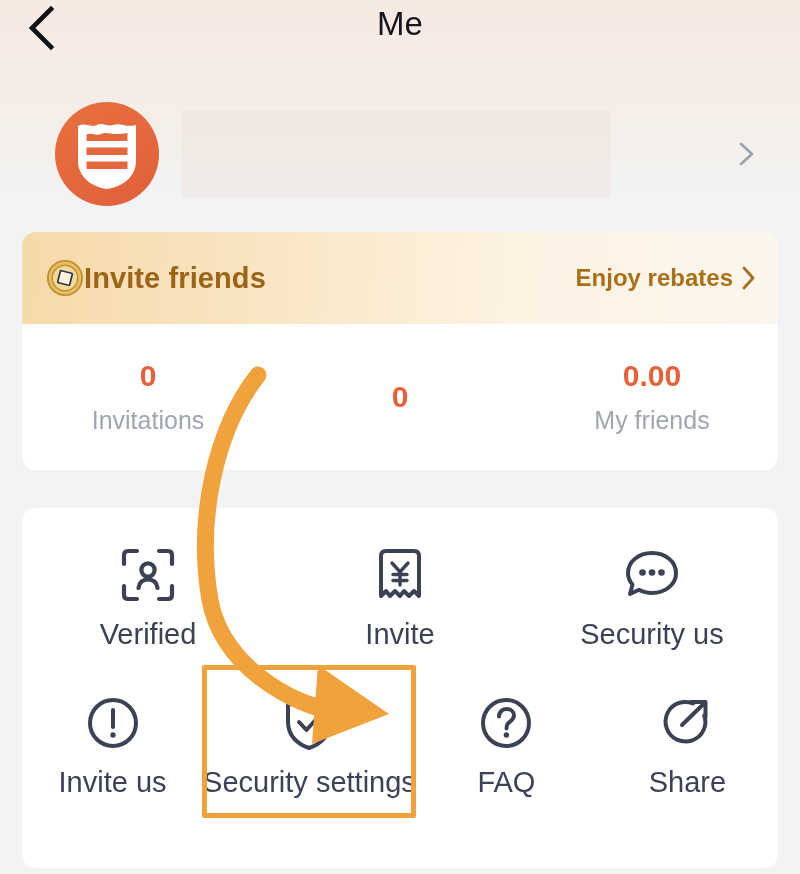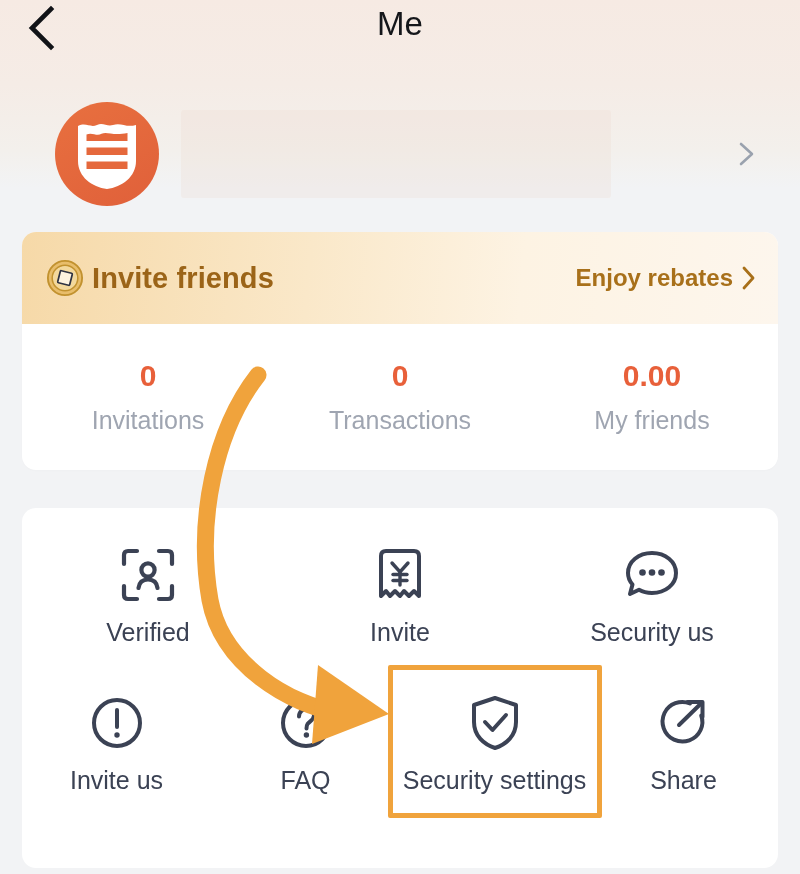--- a/index.html
+++ b/index.html
@@ -96,21 +96,21 @@
     justify-content: space-between;
     padding: 0 22px 0 24px;
     cursor: pointer;
   }
   #invite-left { display: flex; align-items: center; }
   #coin-icon { width: 38px; height: 38px; flex: 0 0 auto; }
   #invite-label {
     font-size: 29px;
     color: #9b6418;
     font-weight: 600;
-    margin-left: 8px;
+    margin-left: 0;
     letter-spacing: .1px;
   }
   #rebates-link {
     display: flex;
     align-items: center;
     gap: 7px;
     color: #a8701a;
     font-size: 24px;
     font-weight: 600;
     cursor: pointer;
@@ -164,21 +164,21 @@
     position: relative;
   }
   .menu-icon {
     height: 62px;
     display: flex;
     align-items: center;
     justify-content: center;
   }
   .menu-label {
     margin-top: 12px;
-    font-size: 25px;
+    font-size: 29px;
     color: #3b4254;
     white-space: nowrap;
   }
   .menu-item.highlighted::after {
     content: "";
     position: absolute;
     left: 50%;
     transform: translateX(-50%);
     top: -13px;
     width: 204px;
@@ -262,21 +262,20 @@
     </div>
   </div>
 
   <div id="stats-row">
     <div class="stat-cell">
       <div class="stat-value">0</div>
       <div class="stat-label">Invitations</div>
     </div>
     <div class="stat-cell">
       <div class="stat-value">0</div>
-      <div class="stat-label">Transactions</div>
     </div>
     <div class="stat-cell">
       <div class="stat-value">0.00</div>
       <div class="stat-label">My friends</div>
     </div>
   </div>
 </div>
 
 <div id="menu-card">
 
@@ -336,43 +335,43 @@
       <div class="menu-icon">
         <svg width="56" height="56" viewBox="0 0 56 56">
           <circle cx="28" cy="28" r="23" fill="none" stroke="#3b4254" stroke-width="4"></circle>
           <path d="M28 15 L28 32" stroke="#3b4254" stroke-width="4" stroke-linecap="round"></path>
           <circle cx="28" cy="40" r="2.7" fill="#3b4254"></circle>
         </svg>
       </div>
       <div class="menu-label">Invite us</div>
     </div>
 
+    <div class="menu-item highlighted">
+      <div class="menu-icon">
+        <svg width="54" height="58" viewBox="0 0 54 58">
+          <path d="M27 4 L48 11 L48 28 C48 42 38 50.5 27 54
+                   C16 50.5 6 42 6 28 L6 11 Z" fill="none" stroke="#3b4254" stroke-width="4" stroke-linejoin="round"></path>
+          <path d="M17 28 L24.5 36 L38 21" fill="none" stroke="#3b4254" stroke-width="4" stroke-linecap="round" stroke-linejoin="round"></path>
+        </svg>
+      </div>
+      <div class="menu-label">Security settings</div>
+    </div>
+
     <div class="menu-item">
       <div class="menu-icon">
         <svg width="56" height="56" viewBox="0 0 56 56">
           <circle cx="28" cy="28" r="23" fill="none" stroke="#3b4254" stroke-width="4"></circle>
           <path d="M21 21.5 C21 16.5 25 14 28.5 14 C32.5 14 36 16.5 36 20.5
                    C36 25 31 26.5 29.5 29 C28.6 30.4 28.5 31.6 28.5 33.5" fill="none" stroke="#3b4254" stroke-width="4" stroke-linecap="round" stroke-linejoin="round"></path>
           <circle cx="28.4" cy="40" r="2.7" fill="#3b4254"></circle>
         </svg>
       </div>
       <div class="menu-label">FAQ</div>
     </div>
 
-    <div class="menu-item highlighted">
-      <div class="menu-icon">
-        <svg width="54" height="58" viewBox="0 0 54 58">
-          <path d="M27 4 L48 11 L48 28 C48 42 38 50.5 27 54
-                   C16 50.5 6 42 6 28 L6 11 Z" fill="none" stroke="#3b4254" stroke-width="4" stroke-linejoin="round"></path>
-          <path d="M17 28 L24.5 36 L38 21" fill="none" stroke="#3b4254" stroke-width="4" stroke-linecap="round" stroke-linejoin="round"></path>
-        </svg>
-      </div>
-      <div class="menu-label">Security settings</div>
-    </div>
-
     <div class="menu-item">
       <div class="menu-icon">
         <svg width="56" height="58" viewBox="0 0 56 58">
           <path d="M34 9.5 C24.5 5.5 13 9.5 8.5 19 C3.8 29 8 41 18 45.6
                    C28 50.2 40 46 44.6 36 C46.8 31.2 46.9 26 45.2 21.5" fill="none" stroke="#3b4254" stroke-width="4" stroke-linecap="round"></path>
           <path d="M23 31 L45 9.5" fill="none" stroke="#3b4254" stroke-width="4" stroke-linecap="round"></path>
           <path d="M31.5 8 L46.5 8 L46.5 23" fill="none" stroke="#3b4254" stroke-width="4" stroke-linecap="round" stroke-linejoin="round"></path>
         </svg>
       </div>
       <div class="menu-label">Share</div>

